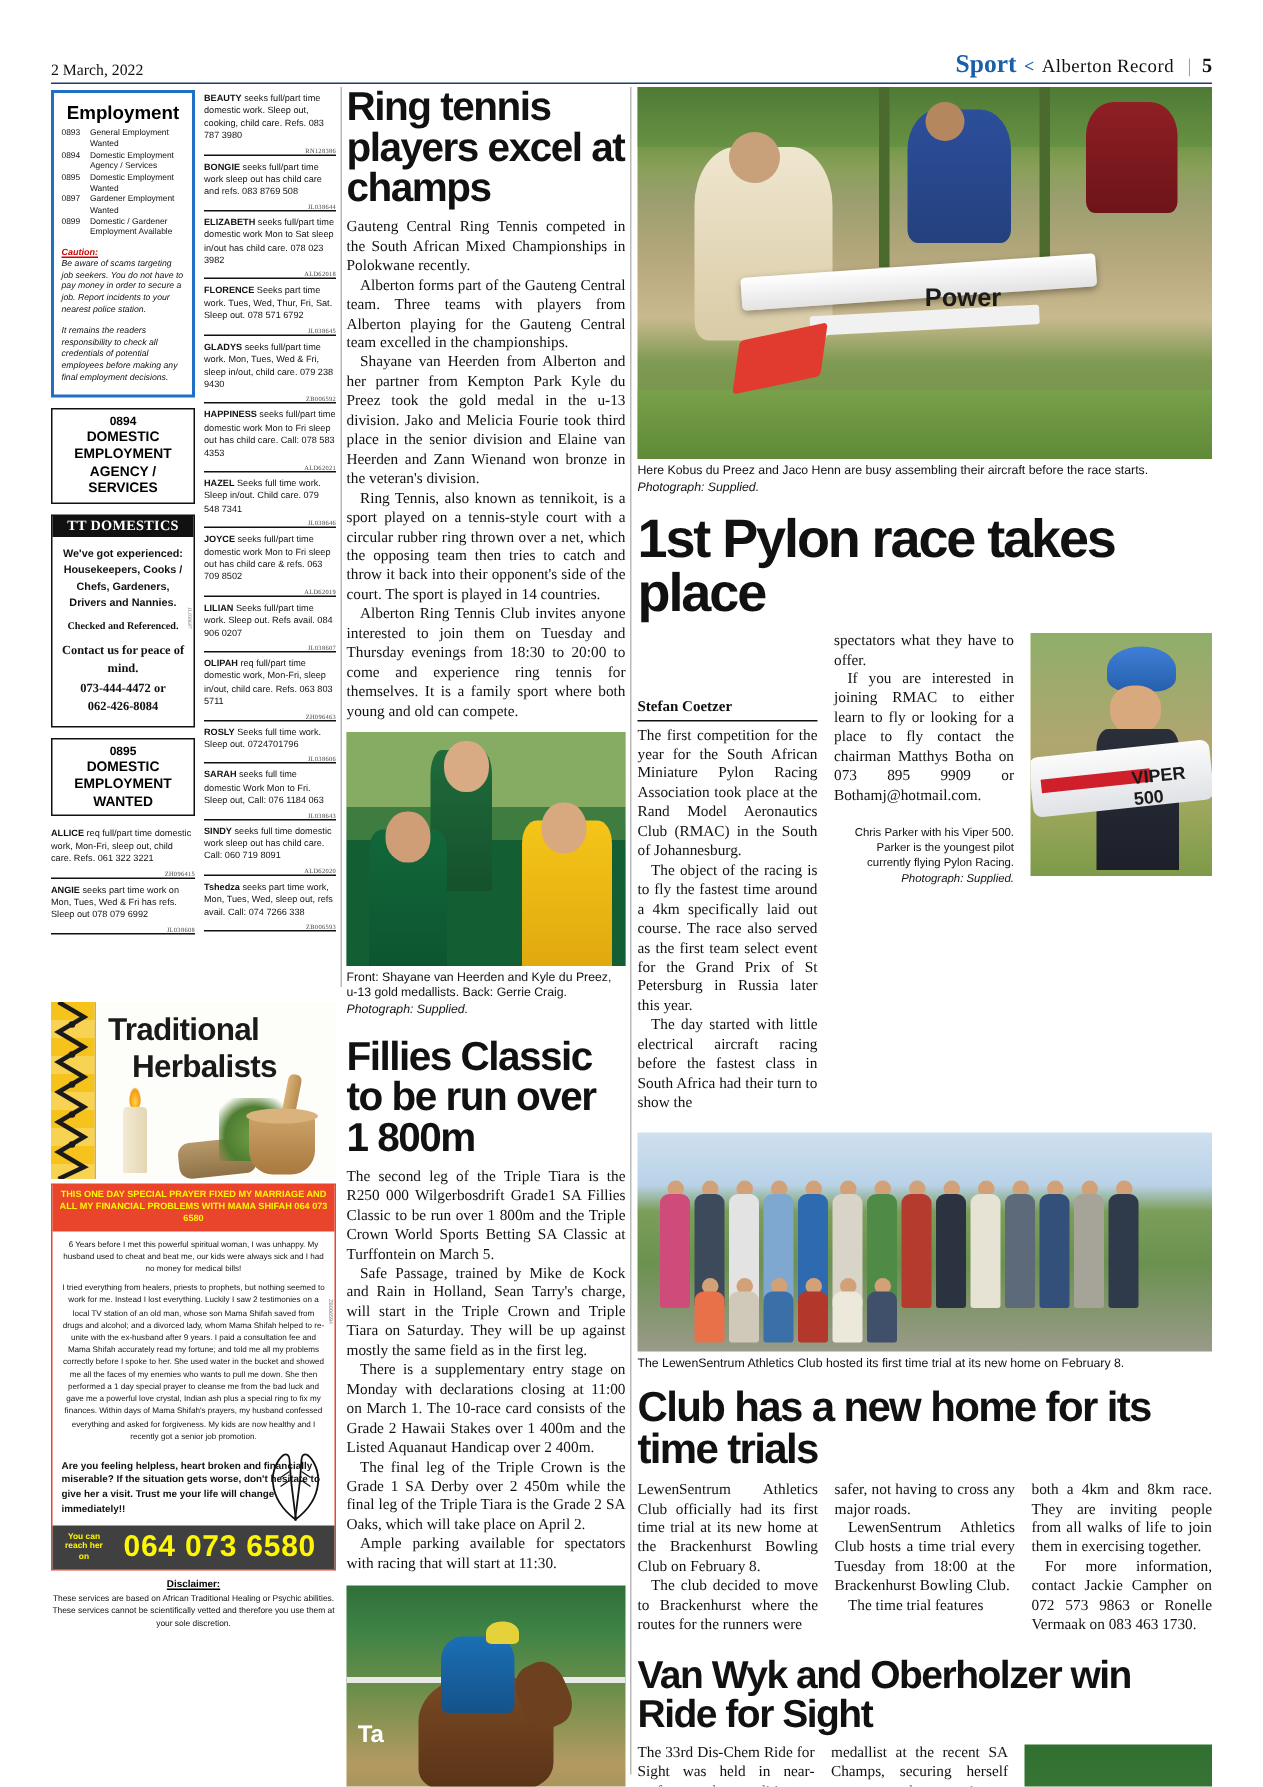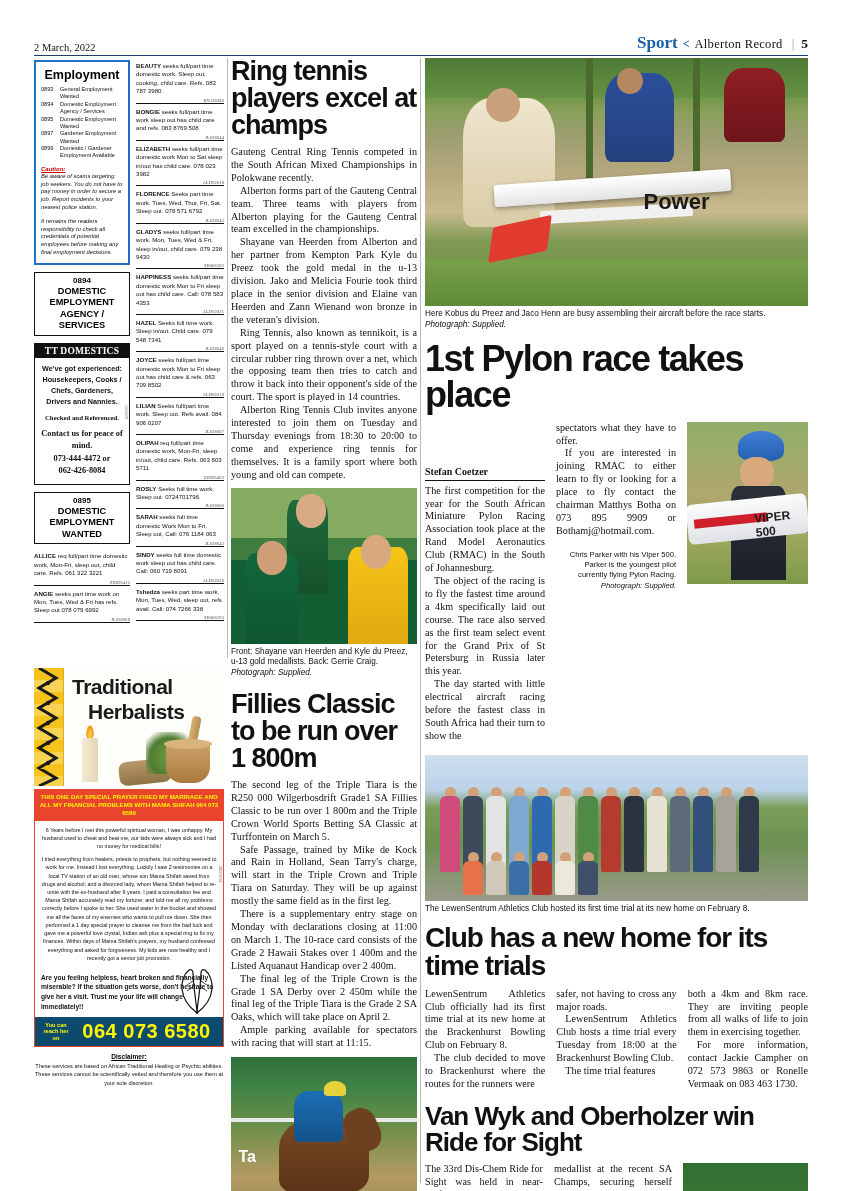--- a/index.html
+++ b/index.html
@@ -89,21 +89,21 @@
   .mortar { position:absolute; right:14px; bottom:3px; width:44px; height:40px; background:linear-gradient(180deg,#cda36a,#a9793f); border-radius:4px 4px 16px 16px;}
   .mortar:before { content:""; position:absolute; left:-2px; top:-4px; width:48px; height:10px; background:#d9b27c; border-radius:50%;}
   .pestle { position:absolute; right:26px; bottom:30px; width:9px; height:40px; background:linear-gradient(90deg,#d8b177,#b98c4e); border-radius:4px; transform:rotate(11deg);}
 
   .mama-box { border:1.6px solid #e8452c; margin-top:3px; background:#fff;}
   .mama-head { background:#e8452c; color:#fff700; text-align:center; font-family:"Liberation Sans",sans-serif; font-weight:bold; font-size:6.1px; line-height:1.35; padding:3px 4px;}
   .mama-body { padding:5px 6px 4px; font-family:"Liberation Sans",sans-serif; font-size:5.4px; line-height:1.52; text-align:center; color:#111; position:relative;}
   .mama-body p { margin-bottom: 5px; }
   .mama-q { font-family:"Liberation Sans",sans-serif; font-weight:bold; font-size:6.6px; line-height:1.45; text-align:left; color:#111; padding:2px 6px 6px;}
   .praying { position:absolute; right:4px; bottom:2px; width:44px; height:48px; }
-  .mama-phone { background:#0c4a6e; display:flex; align-items:center; padding:3px 6px; gap:5px;}
+  .mama-phone { background:#404040; display:flex; align-items:center; padding:3px 6px; gap:5px;}
   .mama-reach { color:#fff700; font-family:"Liberation Sans",sans-serif; font-weight:bold; font-size:5.6px; line-height:1.2; text-align:center; width:30px;}
   .mama-num { color:#fff700; font-family:"Liberation Sans",sans-serif; font-weight:bold; font-size:20px; letter-spacing:.5px; flex:1; text-align:center;}
   .mama-side { position:absolute; right:1px; top:30%; font-size:3.6px; writing-mode:vertical-rl; color:#777;}
 
   .disc-h { text-align:center; font-family:"Liberation Sans",sans-serif; font-weight:bold; font-size:6.6px; text-decoration:underline; margin-top:6px;}
   .disc-p { text-align:center; font-family:"Liberation Sans",sans-serif; font-size:5.6px; line-height:1.5; margin-top:2px; color:#111;}
 
   
   .headline {
     font-family:"Liberation Sans", sans-serif; font-weight:bold;
@@ -129,21 +129,21 @@
   .photo { position: relative; overflow: hidden; background:#ccc; }
 
   
   .p1 { height: 248px; background:
       linear-gradient(180deg,#5d8a3e 0%, #6d9445 14%, #8aa05a 22%, #9a9e6e 30%, #b8a97f 48%, #c9b98e 62%, #7f9a52 74%, #6d8f46 100%); }
   .p1 .sky { position:absolute; left:0; top:0; width:100%; height:40px; background:linear-gradient(180deg,#4f7a35,#679243);}
   .p1 .post { position:absolute; top:0; width:7px; height:120px; background:#4a6a2e;}
   .p1 .plane-w { position:absolute; left:18%; top:48%; width:62%; height:22px; background:linear-gradient(180deg,#fff,#e3e3e3); transform:rotate(-4deg); border-radius:3px; box-shadow:0 2px 5px rgba(0,0,0,.35);}
   .p1 .plane-b { position:absolute; left:30%; top:60%; width:40%; height:13px; background:#f1f1f1; transform:rotate(-3deg); border-radius:2px;}
   .p1 .tail { position:absolute; left:17%; top:66%; width:60px; height:34px; background:#e03b2e; transform:rotate(-12deg) skewX(-20deg); border-radius:3px;}
-  .p1 .m-logo { position:absolute; left:50%; top:53%; font-family:"Liberation Sans",sans-serif; font-weight:bold; font-size:22px; color:#1a1a1a;margin-left:27px;}
+  .p1 .m-logo { position:absolute; left:50%; top:53%; font-family:"Liberation Sans",sans-serif; font-weight:bold; font-size:17px; color:#1a1a1a;}
   .p1 .person { position:absolute; border-radius:30% 30% 10% 10%;}
   .p1 .pA { left:10%; top:16%; width:24%; height:52%; background:linear-gradient(180deg,#efe6cf,#d9cba6);}
   .p1 .pA-head { position:absolute; left:16%; top:12%; width:34px; height:34px; border-radius:50%; background:#c8a07a;}
   .p1 .pB { left:47%; top:6%; width:18%; height:36%; background:linear-gradient(180deg,#2c4f9b,#24407e);}
   .p1 .pB-head { position:absolute; left:50%; top:4%; width:26px; height:26px; border-radius:50%; background:#b5875e;}
   .p1 .pC { right:6%; top:4%; width:16%; height:30%; background:linear-gradient(180deg,#8f1f25,#6d1419);}
   .p1 .grass { position:absolute; left:0; bottom:0; width:100%; height:46px; background:linear-gradient(180deg,#79a04a,#5f8a38);}
 
   
   .p2 { height: 156px; background:linear-gradient(180deg,#7fa65a 0%,#6f9a4d 30%,#0e6a3a 55%,#0b5c32 100%); }
@@ -415,21 +415,21 @@
     <div class="caption">
       <span>Front: Shayane van Heerden and Kyle du Preez, u-13 gold medallists. Back: Gerrie Craig. </span><i>Photograph: Supplied.</i>
     </div>
 
     <h1 class="headline h-fillies" style="margin-top:12px;">Fillies Classic to be run over 1 800m</h1>
     <div class="body-txt" style="margin-top:7px;">
       <p class="first">The second leg of the Triple Tiara is the R250 000 Wilgerbosdrift Grade1 SA Fillies Classic to be run over 1 800m and the Triple Crown World Sports Betting SA Classic at Turffontein on March 5.</p>
       <p>Safe Passage, trained by Mike de Kock and Rain in Holland, Sean Tarry's charge, will start in the Triple Crown and Triple Tiara on Saturday. They will be up against mostly the same field as in the first leg.</p>
       <p>There is a supplementary entry stage on Monday with declarations closing at 11:00 on March 1. The 10-race card consists of the Grade 2 Hawaii Stakes over 1 400m and the Listed Aquanaut Handicap over 2 400m.</p>
       <p>The final leg of the Triple Crown is the Grade 1 SA Derby over 2 450m while the final leg of the Triple Tiara is the Grade 2 SA Oaks, which will take place on April 2.</p>
-      <p>Ample parking available for spectators with racing that will start at 11:15.</p>
+      <p>Ample parking available for spectators with racing that will start at 11:30.</p>
     </div>
 
     <div class="photo p5" style="margin-top:7px;">
       <div class="rail"></div>
       <div class="horse"></div>
       <div class="neck"></div>
       <div class="jockey"></div>
       <div class="cap"></div>
       <div class="tab">Ta</div>
 

